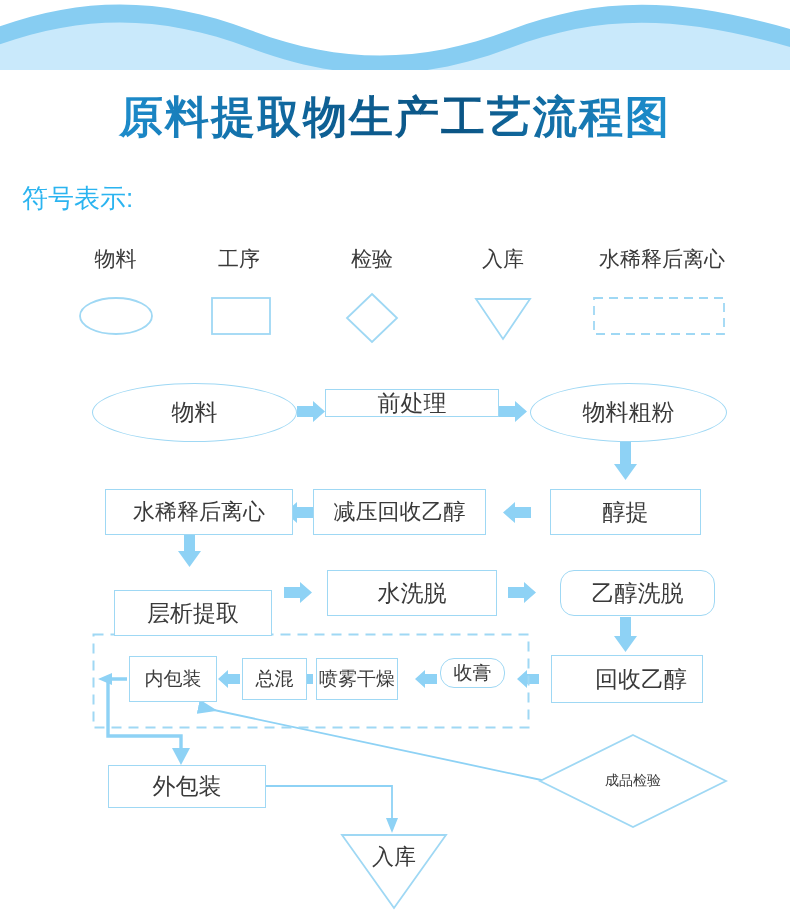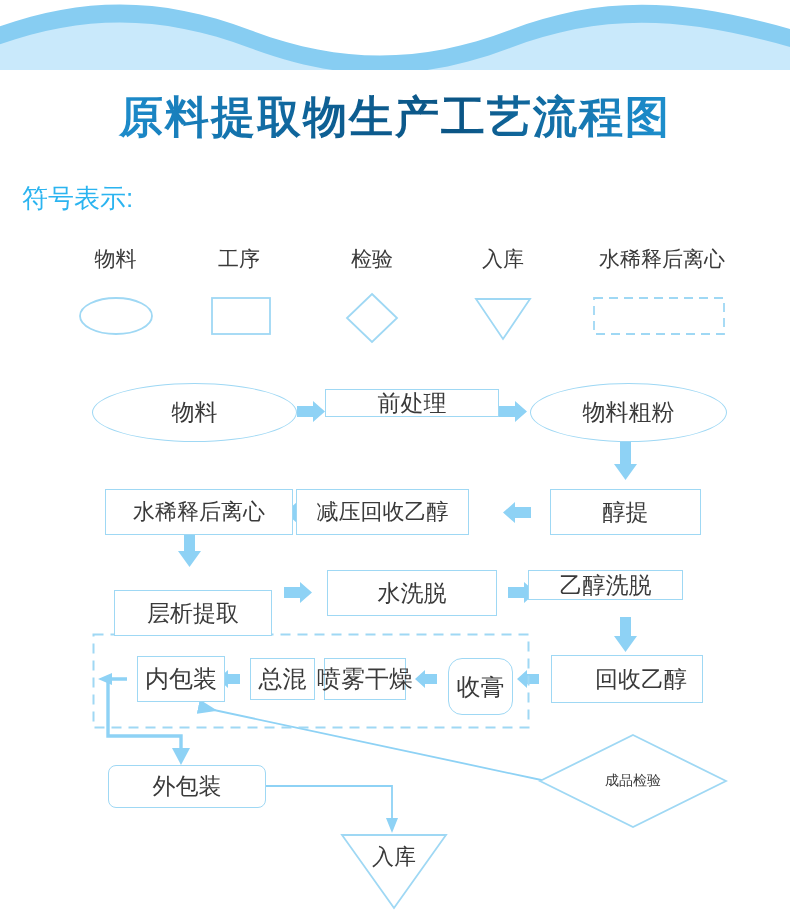--- a/index.html
+++ b/index.html
@@ -48,21 +48,21 @@
   }
   .node.rect{
     border:1.6px solid #9fd8f4;
     background:#ffffff;
   }
   .node.ellipse{
     border:1.6px solid #9fd8f4;
     border-radius:50%;
     background:#ffffff;
   }
-  .node.small{font-size:24px;margin-left:8px;}
+  .node.small{font-size:19px;}
   .node.med{font-size:22px;}
   .node.big{font-size:23px;}
 
   .shape-svg{position:absolute;}
   .shape-label{
     position:absolute;
     display:flex;align-items:center;justify-content:center;
     color:#3a3a3a;white-space:nowrap;
     pointer-events:none;
   }
@@ -190,41 +190,41 @@
   </svg>
 
   <div class="node ellipse big" style="left:92px;top:383px;width:205px;height:59px;">物料</div>
 
   <div class="node rect big" style="left:325px;top:389px;width:174px;height:28px;">前处理</div>
 
   <div class="node ellipse big" style="left:530px;top:383px;width:197px;height:59px;">物料粗粉</div>
 
   <div class="node rect big" style="left:550px;top:489px;width:151px;height:46px;">醇提</div>
 
-  <div class="node rect med" style="left:296px;top:489px;width:173px;height:46px;">减压回收乙醇</div>
+  <div class="node rect med" style="left:313px;top:489px;width:173px;height:46px;">减压回收乙醇</div>
 
   <div class="node rect med" style="left:105px;top:489px;width:188px;height:46px;">水稀释后离心</div>
 
   <div class="node rect big" style="left:114px;top:570px;width:158px;height:46px;margin-top:20px;">层析提取</div>
 
   <div class="node rect big" style="left:327px;top:570px;width:170px;height:46px;">水洗脱</div>
 
-  <div class="node rect big" style="left:528px;top:570px;width:155px;height:30px;">乙醇洗脱</div>
+  <div class="node rect big" style="left:560px;top:570px;width:155px;height:46px;border-radius:14px;">乙醇洗脱</div>
 
   <div class="node rect big" style="left:551px;top:655px;width:152px;height:48px;padding-left:28px;">回收乙醇</div>
 
-  <div class="node rect small" style="left:440px;top:658px;width:65px;height:57px;border-radius:14px;">收膏</div>
+  <div class="node rect small" style="left:440px;top:658px;width:65px;height:30px;border-radius:14px;">收膏</div>
 
   <div class="node rect small" style="left:316px;top:658px;width:82px;height:42px;">喷雾干燥</div>
 
   <div class="node rect small" style="left:242px;top:658px;width:65px;height:42px;">总混</div>
 
   <div class="node rect small" style="left:129px;top:656px;width:88px;height:46px;">内包装</div>
 
-  <div class="node rect big" style="left:108px;top:765px;width:158px;height:43px;border-radius:8px;">外包装</div>
+  <div class="node rect big" style="left:108px;top:765px;width:158px;height:43px;">外包装</div>
 
   <svg class="shape-svg" style="left:538px;top:733px;" width="190" height="96" viewBox="0 0 190 96">
     <polygon points="95,2 188,48 95,94 2,48" fill="#ffffff" stroke="#9fd8f4" stroke-width="1.8"></polygon>
   </svg>
   <div class="shape-label" style="left:538px;top:733px;width:190px;height:96px;font-size:14px;">成品检验</div>
 
   <svg class="shape-svg" style="left:340px;top:833px;" width="108" height="77" viewBox="0 0 108 77">
     <polygon points="2,2 106,2 54,75" fill="#ffffff" stroke="#9fd8f4" stroke-width="1.8"></polygon>
   </svg>
   <div class="shape-label" style="left:340px;top:833px;width:108px;height:48px;font-size:22px;">入库</div>

